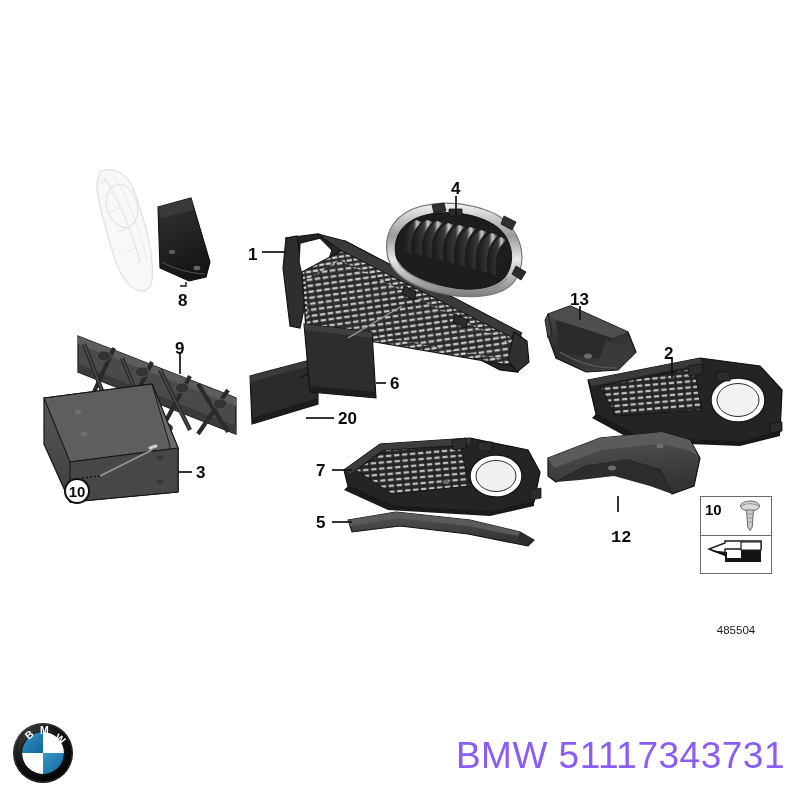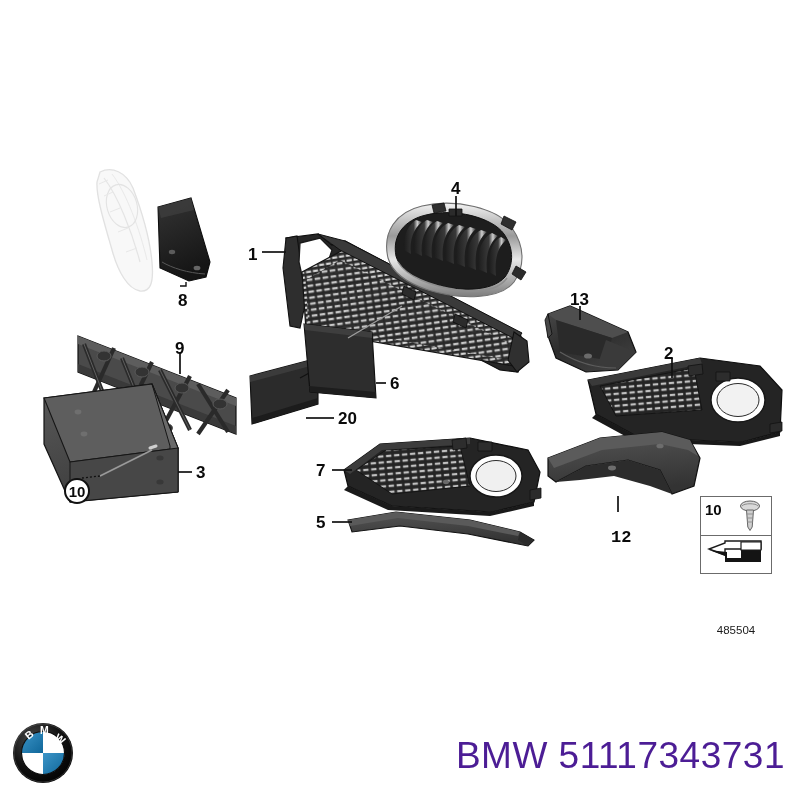--- a/index.html
+++ b/index.html
@@ -117,21 +117,21 @@
   }
   #footer-text {
     position: absolute;
     left: 0;
     top: 735px;
     width: 785px;
     text-align: right;
     font-family: "Liberation Sans", sans-serif;
     font-size: 37px;
     letter-spacing: 0.5px;
-    color: #4c1d95;
+    color: #8b5cf6;
     white-space: nowrap;
   }
 </style>
 </head>
 <body>
 
 <div id="page">
 
   <div id="diagram-area">
     <svg id="diagram-svg" width="800" height="700" viewBox="0 0 800 700" xmlns="http://www.w3.org/2000/svg">

